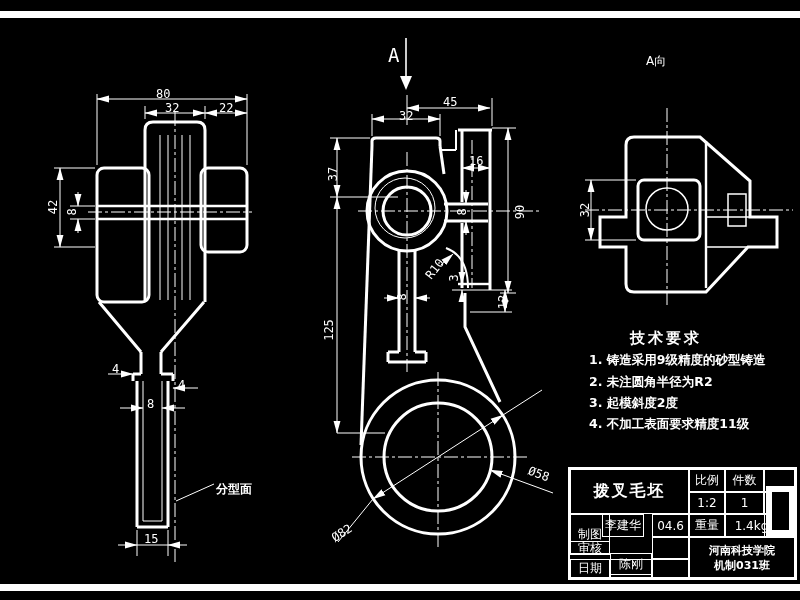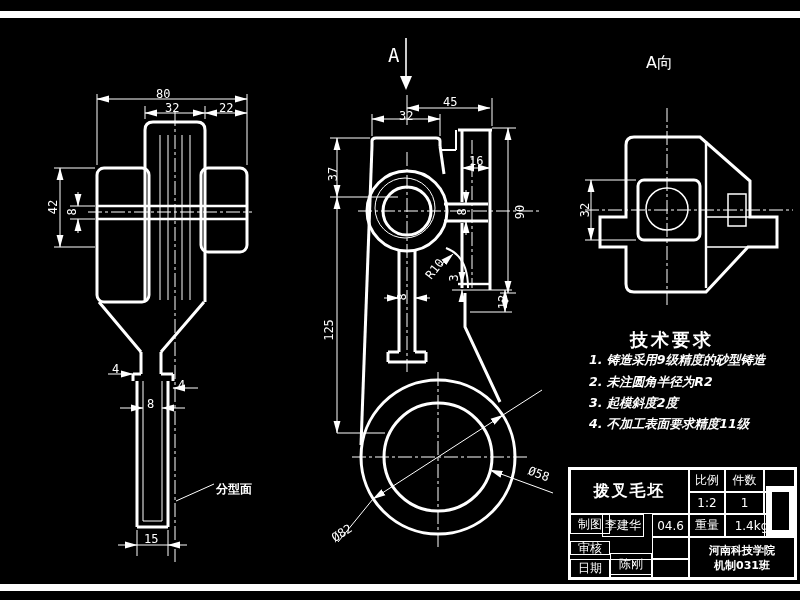--- a/index.html
+++ b/index.html
@@ -4,21 +4,21 @@
 <style>
   html,body{margin:0;padding:0;background:#000;}
   #sheet{position:relative;width:800px;height:600px;background:#000;overflow:hidden;
          font-family:"DejaVu Sans Mono","Liberation Mono",monospace;color:#fff;}
   #sheet svg{position:absolute;left:0;top:0;}
   .bar{position:absolute;left:0;width:800px;height:7px;background:#fff;}
   .lbl{position:absolute;font-size:12px;line-height:1;white-space:nowrap;color:#fff;}
   .rot{transform:rotate(-90deg);transform-origin:center;}
   .cjk{font-family:"DejaVu Sans",sans-serif;}
   
-  .note-line{position:absolute;left:589px;font-size:12.5px;white-space:nowrap;font-family:"DejaVu Sans",sans-serif;font-weight:bold;font-style:italic;}
+  .note-line{position:absolute;left:589px;font-size:12.5px;white-space:nowrap;font-family:"DejaVu Sans",sans-serif;font-weight:bold;}
   
   #tblock{position:absolute;left:568px;top:467px;width:229px;height:113px;border:2px solid #fff;box-sizing:border-box;font-family:"DejaVu Sans",sans-serif;}
   .cell{position:absolute;border:1px solid #fff;box-sizing:border-box;display:flex;align-items:center;justify-content:center;font-size:12px;overflow:hidden;white-space:nowrap;}
 </style>
 </head>
 <body>
 
 <div id="sheet">
 
   <div class="bar" style="top:11px"></div>
@@ -157,39 +157,39 @@
   <div class="lbl rot" style="left:318px;top:324px">125</div>
   <div class="lbl rot" style="left:513px;top:206px">90</div>
   <div class="lbl rot" style="left:458px;top:206px">8</div>
   <div class="lbl rot" style="left:398px;top:291px">8</div>
   <div class="lbl" style="left:424px;top:263px;transform:rotate(-52deg)">R10</div>
   <div class="lbl rot" style="left:450px;top:272px">3</div>
   <div class="lbl rot" style="left:496px;top:296px">12</div>
   <div class="lbl" style="left:331px;top:527px;transform:rotate(-33deg)">Ø82</div>
   <div class="lbl" style="left:528px;top:468px;transform:rotate(20deg)">Ø58</div>
 
-  <div class="lbl cjk" style="left:646px;top:55px;font-size:16px">A向</div>
+  <div class="lbl cjk" style="left:646px;top:55px;font-size:12px">A向</div>
   <div class="lbl rot" style="left:578px;top:204px">32</div>
 
-  <div class="lbl cjk" style="left:630px;top:331px;font-size:18px;font-weight:bold;letter-spacing:3px">技术要求</div>
+  <div class="lbl cjk" style="left:630px;top:331px;font-size:15px;font-weight:bold;letter-spacing:3px">技术要求</div>
   <div class="note-line" style="top:352px">1. 铸造采用9级精度的砂型铸造</div>
   <div class="note-line" style="top:374px">2. 未注圆角半径为R2</div>
   <div class="note-line" style="top:395px">3. 起模斜度2度</div>
   <div class="note-line" style="top:416px">4. 不加工表面要求精度11级</div>
 
   <div id="tblock">
     <div class="cell" style="left:0;top:0;width:119px;height:45px;font-size:16px;font-weight:bold;letter-spacing:2px">拨叉毛坯</div>
     <div class="cell" style="left:119px;top:0;width:36px;height:23px">比例</div>
     <div class="cell" style="left:155px;top:0;width:39px;height:23px">件数</div>
     <div class="cell" style="left:194px;top:0;width:31px;height:23px"></div>
     <div class="cell" style="left:119px;top:23px;width:36px;height:22px">1:2</div>
     <div class="cell" style="left:155px;top:23px;width:39px;height:22px">1</div>
     <div class="cell" style="left:194px;top:23px;width:31px;height:22px"></div>
 
-    <div class="cell" style="left:0;top:45px;width:40px;height:20px">制图</div>
+    <div class="cell" style="left:0;top:45px;width:40px;height:40px">制图</div>
     <div class="cell" style="left:32px;top:45px;width:42px;height:23px">李建华</div>
     <div class="cell" style="left:82px;top:45px;width:37px;height:23px">04.6</div>
     <div class="cell" style="left:119px;top:45px;width:36px;height:23px">重量</div>
     <div class="cell" style="left:155px;top:45px;width:53px;height:23px">1.4kg</div>
     <div class="cell" style="left:194px;top:45px;width:31px;height:23px"></div>
 
     <div class="cell" style="left:0;top:72px;width:40px;height:14px">审核</div>
     <div class="cell" style="left:40px;top:84px;width:42px;height:22px">陈刚</div>
     <div class="cell" style="left:82px;top:68px;width:37px;height:22px"></div>
 

